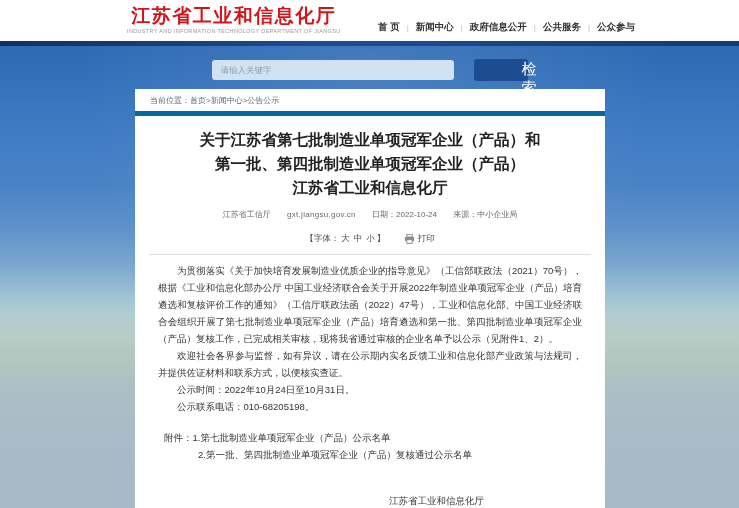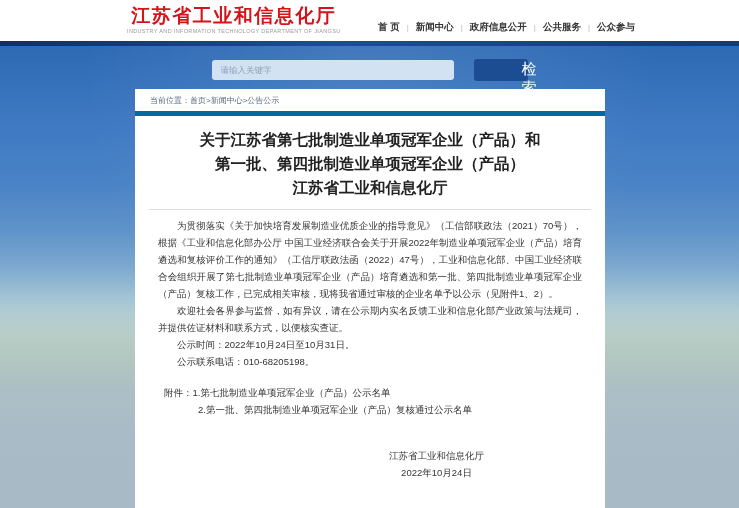--- a/index.html
+++ b/index.html
@@ -98,21 +98,38 @@
       <div class="breadcrumb">
         <span>当前位置：</span><a class="breadcrumb-path">首页&gt;新闻中心&gt;公告公示</a>
       </div>
 
       <h1 class="article-title">
         <span class="title-line">关于江苏省第七批制造业单项冠军企业（产品）和</span>
         <span class="title-line">第一批、第四批制造业单项冠军企业（产品）</span>
         <span class="title-line">江苏省工业和信息化厅</span>
       </h1>
 
+      <div class="meta-row">
+        <span class="meta-item">江苏省工信厅</span>
+        <span class="meta-item meta-site">gxt.jiangsu.gov.cn</span>
+        <span class="meta-item"><span>日期：</span><span>2022-10-24</span></span>
+        <span class="meta-item"><span>来源：</span><span>中小企业局</span></span>
+      </div>
 
+      <div class="toolbar">
+        <span>【字体：</span><a class="font-link">大</a><a class="font-link">中</a><a class="font-link">小</a><span>】</span>
+        <span class="print-btn">
+          <svg width="11" height="10" viewBox="0 0 16 15" aria-hidden="true">
+            <rect x="4" y="0.5" width="8" height="4" fill="none" stroke="#8a8a8a" stroke-width="1.4"></rect>
+            <rect x="1" y="4.5" width="14" height="6" rx="1" fill="#8a8a8a"></rect>
+            <rect x="4" y="8.5" width="8" height="5.5" fill="#ffffff" stroke="#8a8a8a" stroke-width="1.4"></rect>
+          </svg>
+          <span>打印</span>
+        </span>
+      </div>
 
       <div class="divider"></div>
 
       <div class="article-body">
         <p class="body-p">为贯彻落实《关于加快培育发展制造业优质企业的指导意见》（工信部联政法（2021）70号），根据《工业和信息化部办公厅 中国工业经济联合会关于开展2022年制造业单项冠军企业（产品）培育遴选和复核评价工作的通知》（工信厅联政法函（2022）47号），工业和信息化部、中国工业经济联合会组织开展了第七批制造业单项冠军企业（产品）培育遴选和第一批、第四批制造业单项冠军企业（产品）复核工作，已完成相关审核，现将我省通过审核的企业名单予以公示（见附件1、2）。</p>
         <p class="body-p">欢迎社会各界参与监督，如有异议，请在公示期内实名反馈工业和信息化部产业政策与法规司，并提供佐证材料和联系方式，以便核实查证。</p>
         <p class="body-p">公示时间：2022年10月24日至10月31日。</p>
         <p class="body-p">公示联系电话：010-68205198。</p>
 
         <div class="attach-block">

